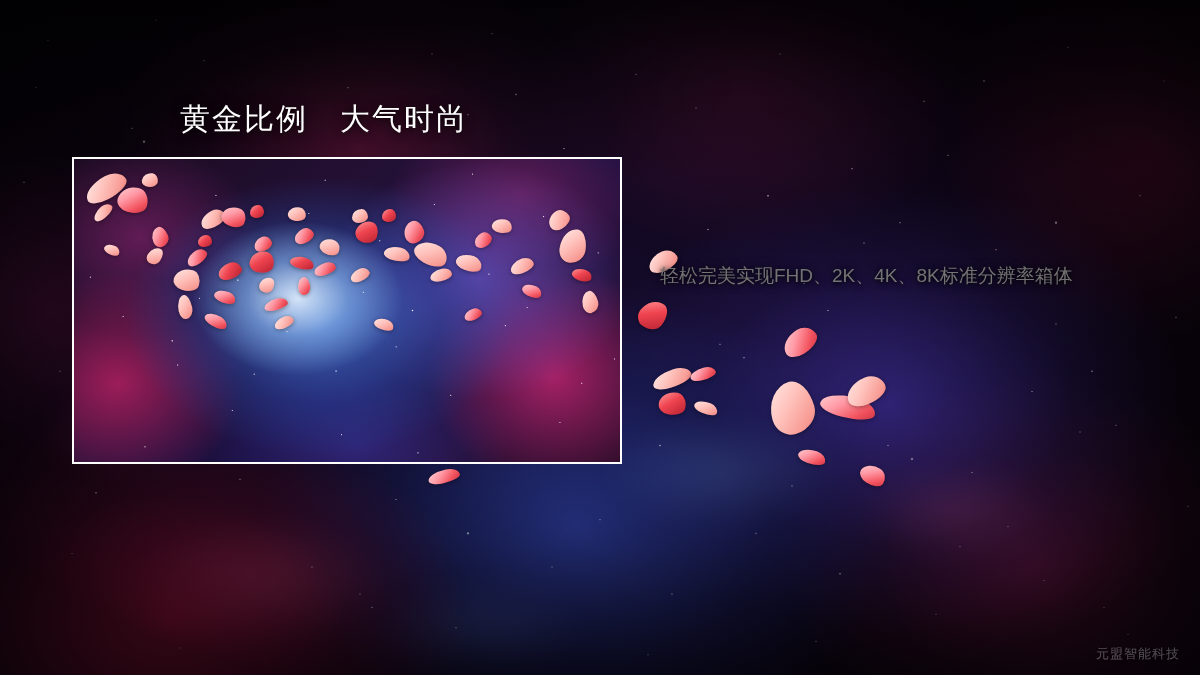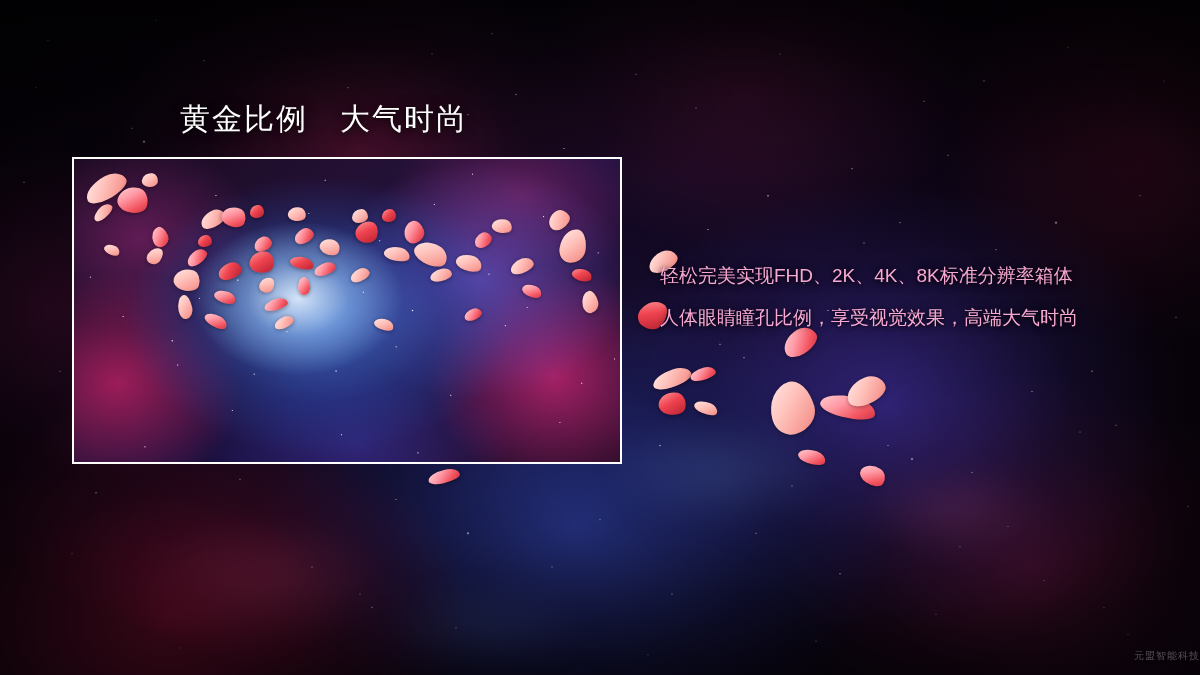--- a/index.html
+++ b/index.html
@@ -204,31 +204,31 @@
   
   .body-copy {
     position: absolute;
     left: 660px;
     top: 255px;
     width: 500px;
   }
   .copy-line {
     font-size: 19px;
     line-height: 42px;
-    color: #f9a8d4;
+    color: #737373;
     white-space: nowrap;
     text-shadow: 0 1px 4px rgba(0,0,0,0.85), 0 0 10px rgba(0,0,0,0.55);
   }
 
   
   .watermark {
     position: absolute;
-    right: 0;
+    right: 20px;
     bottom: 12px;
-    font-size: 10px;
+    font-size: 13px;
     letter-spacing: 1px;
     color: rgba(255,255,255,0.30);
     text-shadow: 0 1px 2px rgba(0,0,0,0.5);
   }
 </style>
 </head>
 <body>
 
 <div id="slide">
 
@@ -308,18 +308,17 @@
           <div class="petal" style="left: 130px; top: 156px; width: 24px; height: 12px; transform: rotate(30deg);"></div>
           <div class="petal pale" style="left: 200px; top: 158px; width: 20px; height: 11px; transform: rotate(-22deg);"></div>
           <div class="petal pale" style="left: 300px; top: 160px; width: 20px; height: 11px; transform: rotate(20deg);"></div>
           <div class="petal" style="left: 390px; top: 150px; width: 18px; height: 11px; transform: rotate(-18deg);"></div>
         </div>
     </div>
   </div>
 
   <div class="body-copy">
     <div class="copy-line">轻松完美实现FHD、2K、4K、8K标准分辨率箱体</div>
-    <div class="copy-line">人体眼睛瞳孔比例，享受视觉效果，高端大气时尚</div>
   </div>
 
   <div class="watermark">元盟智能科技</div>
 
 </div>
 
 </body></html>

